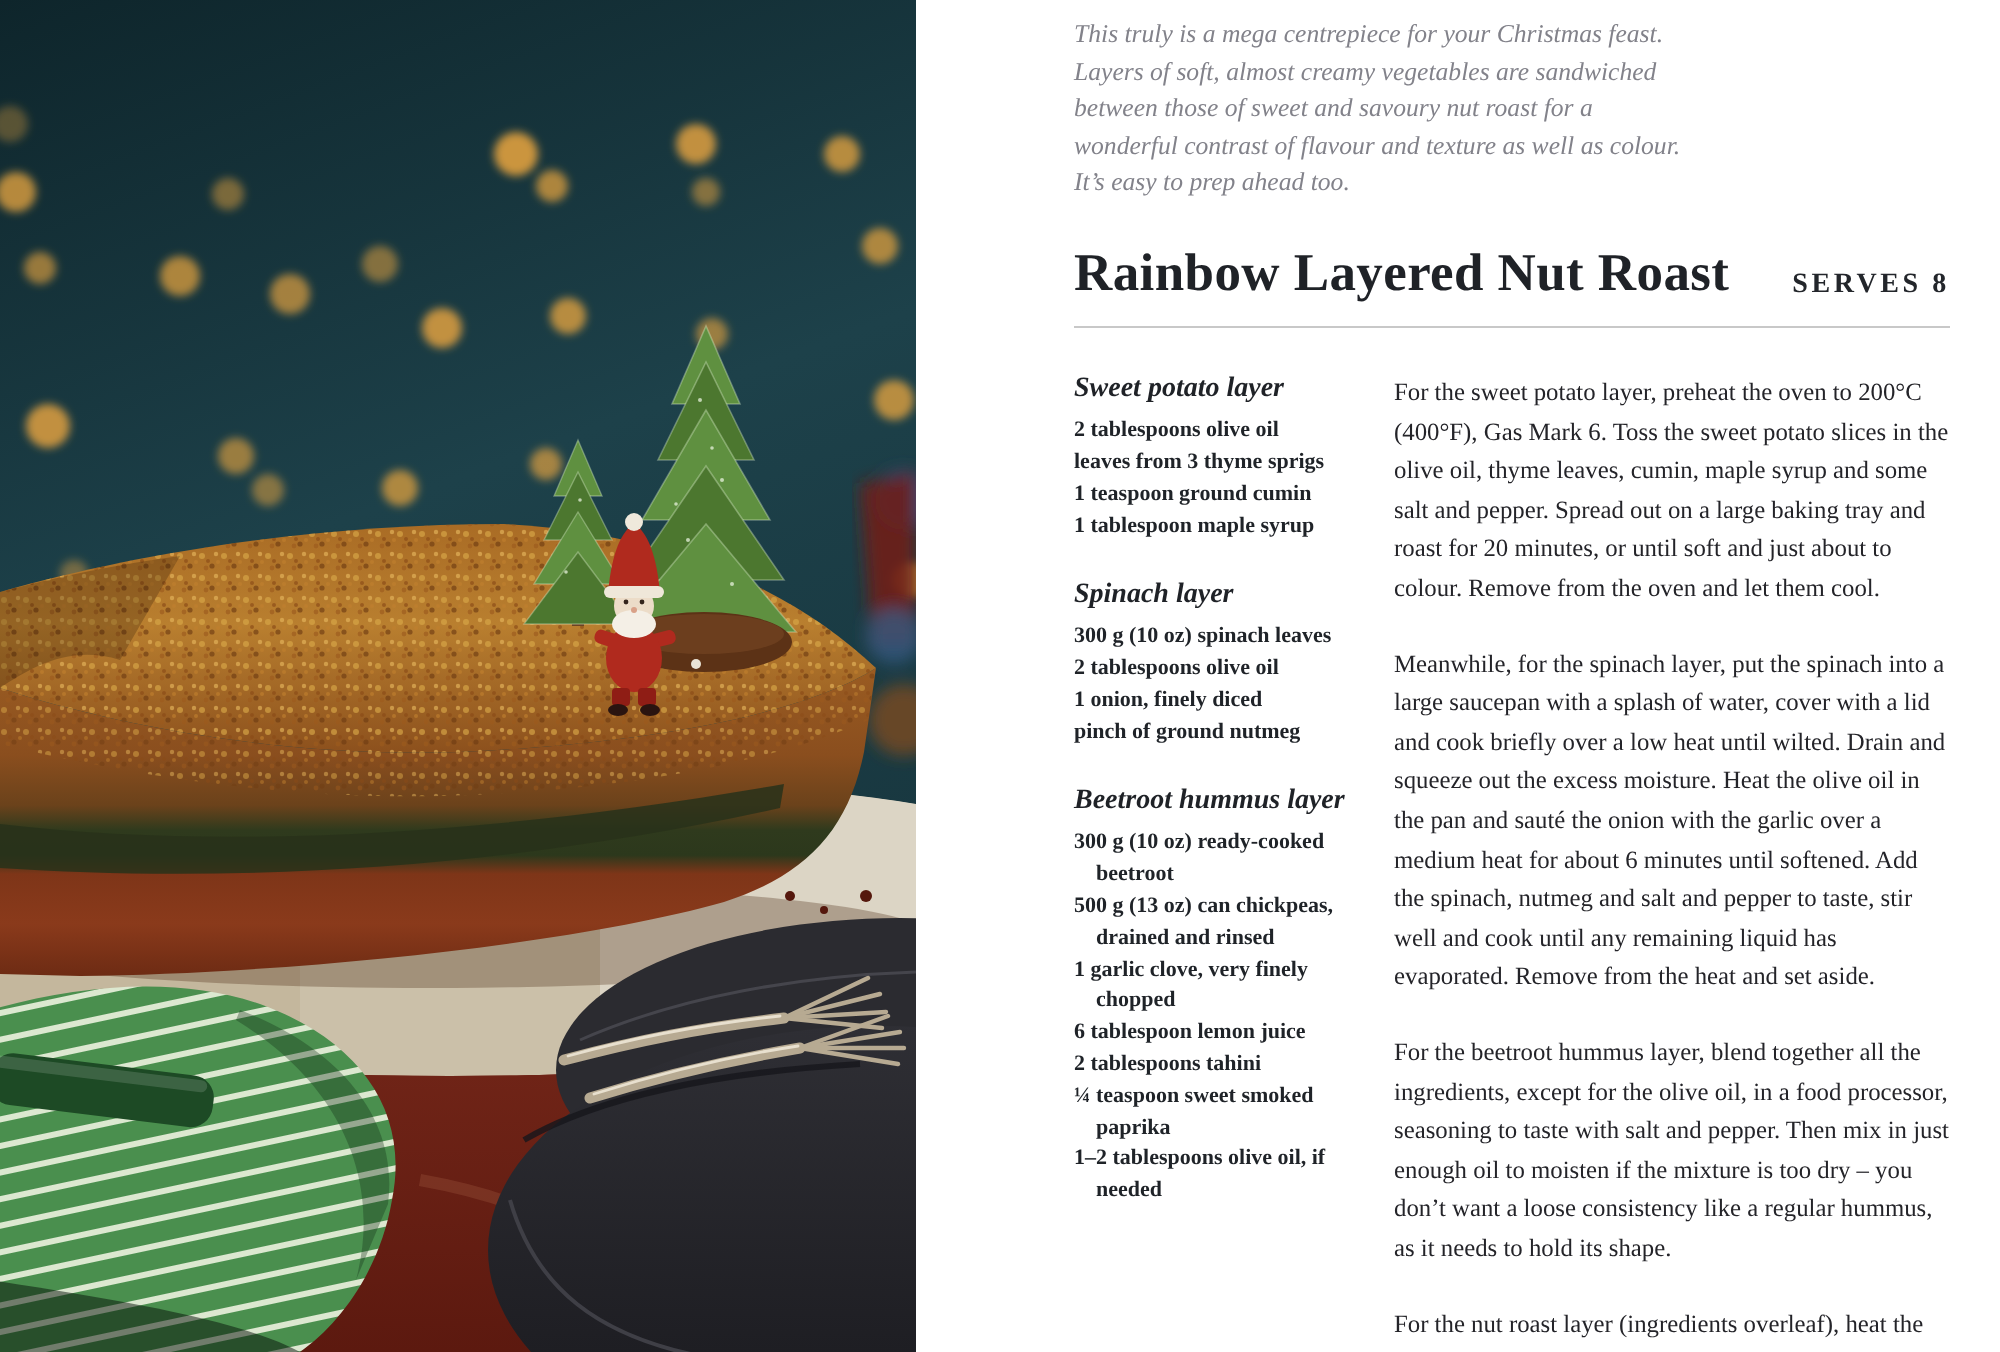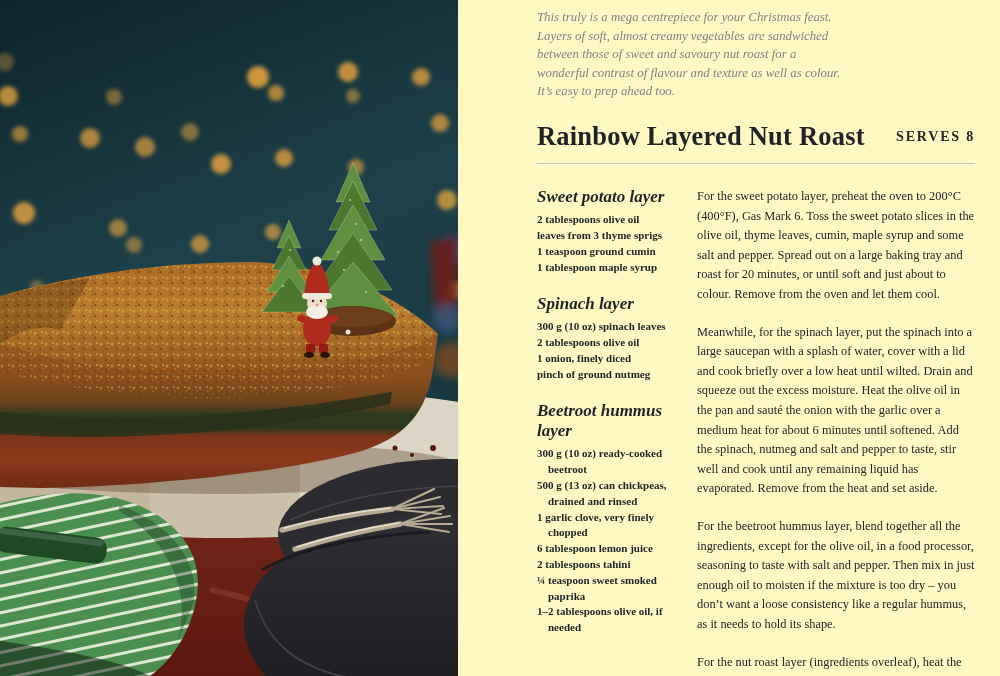--- a/index.html
+++ b/index.html
@@ -1,47 +1,47 @@
 <!DOCTYPE html>
 <html style="--bg-dark: #0e252b; --bg-teal: #1d414a; --bokeh-orange: #dfa03e; --cake-top: #b97f2f; --cake-mid: #8a4e1c; --spinach: #2f3a1d; --beet: #8a3a1b; --board: #cbc0a9; --board-light: #ded7c8; --table: #7e2c1d; --table-dark: #5c190f; --cloth-green: #4a8f4e; --cloth-stripe: #dce8d0; --plate: #26262b; --plate-dark: #1e1e23; --fork-silver: #b7aa92; --tree-green: #4c772f; --tree-light: #5f9040; --santa-red: #b02a1e; --log-brown: #5c3216;"><head>
 <meta charset="utf-8">
 <style>
   html,body{margin:0;padding:0;background:#e8e8e8;}
   .spread{
-    width:1000px;height:676px;display:flex;background:#fef9c3;
+    width:1000px;height:676px;display:flex;background:#ffffff;
     overflow:hidden;position:relative;
     font-family:"Liberation Serif", serif;
   }
   
   .photo{width:458px;height:676px;flex:none;position:relative;overflow:hidden;}
   .photo svg{display:block;}
   .bokeh-dot{fill:var(--bokeh-orange,#dfa03e);}
   
   .page{
     flex:1;box-sizing:border-box;
     padding:6px 25px 0 79px;
     color:#232328;
   }
   .intro{
     margin:2px 0 0;width:312px;
     font-style:italic;font-size:12.8px;line-height:18.6px;
     color:#82828a;
   }
-  .title-row{display:flex;align-items:center;justify-content:space-between;margin-top:21px;}
+  .title-row{display:flex;align-items:flex-end;justify-content:space-between;margin-top:21px;}
   .title-row h1{
     margin:0;font-size:26.5px;font-weight:bold;color:#1f2227;letter-spacing:.2px;line-height:1.1;
   }
   .serves{
     font-size:14px;font-weight:bold;letter-spacing:1.8px;color:#23262b;white-space:nowrap;
   }
   .rule{border:0;border-top:1.6px solid #c8c8c8;margin:12px 0 0;}
   .columns{display:flex;gap:11px;margin-top:23px;}
   .ingredients{width:149px;flex:none;}
   .ing-block h3{
-    margin:0 0 5px;font-size:17px;font-style:italic;font-weight:bold;color:#1f2227;
+    margin:0 0 5px;font-size:14px;font-style:italic;font-weight:bold;color:#1f2227;
   }
   .ing-block + .ing-block{margin-top:19px;}
   .ing-block ul{
     list-style:none;margin:0;padding:0;
     font-size:11px;font-weight:bold;line-height:15.8px;color:#1f2328;
   }
   .ing-block li{padding-left:11px;text-indent:-11px;}
   .method{flex:1;font-size:12.4px;line-height:19.6px;color:#242429;}
   .method p{margin:0 0 18px;}
 </style>

